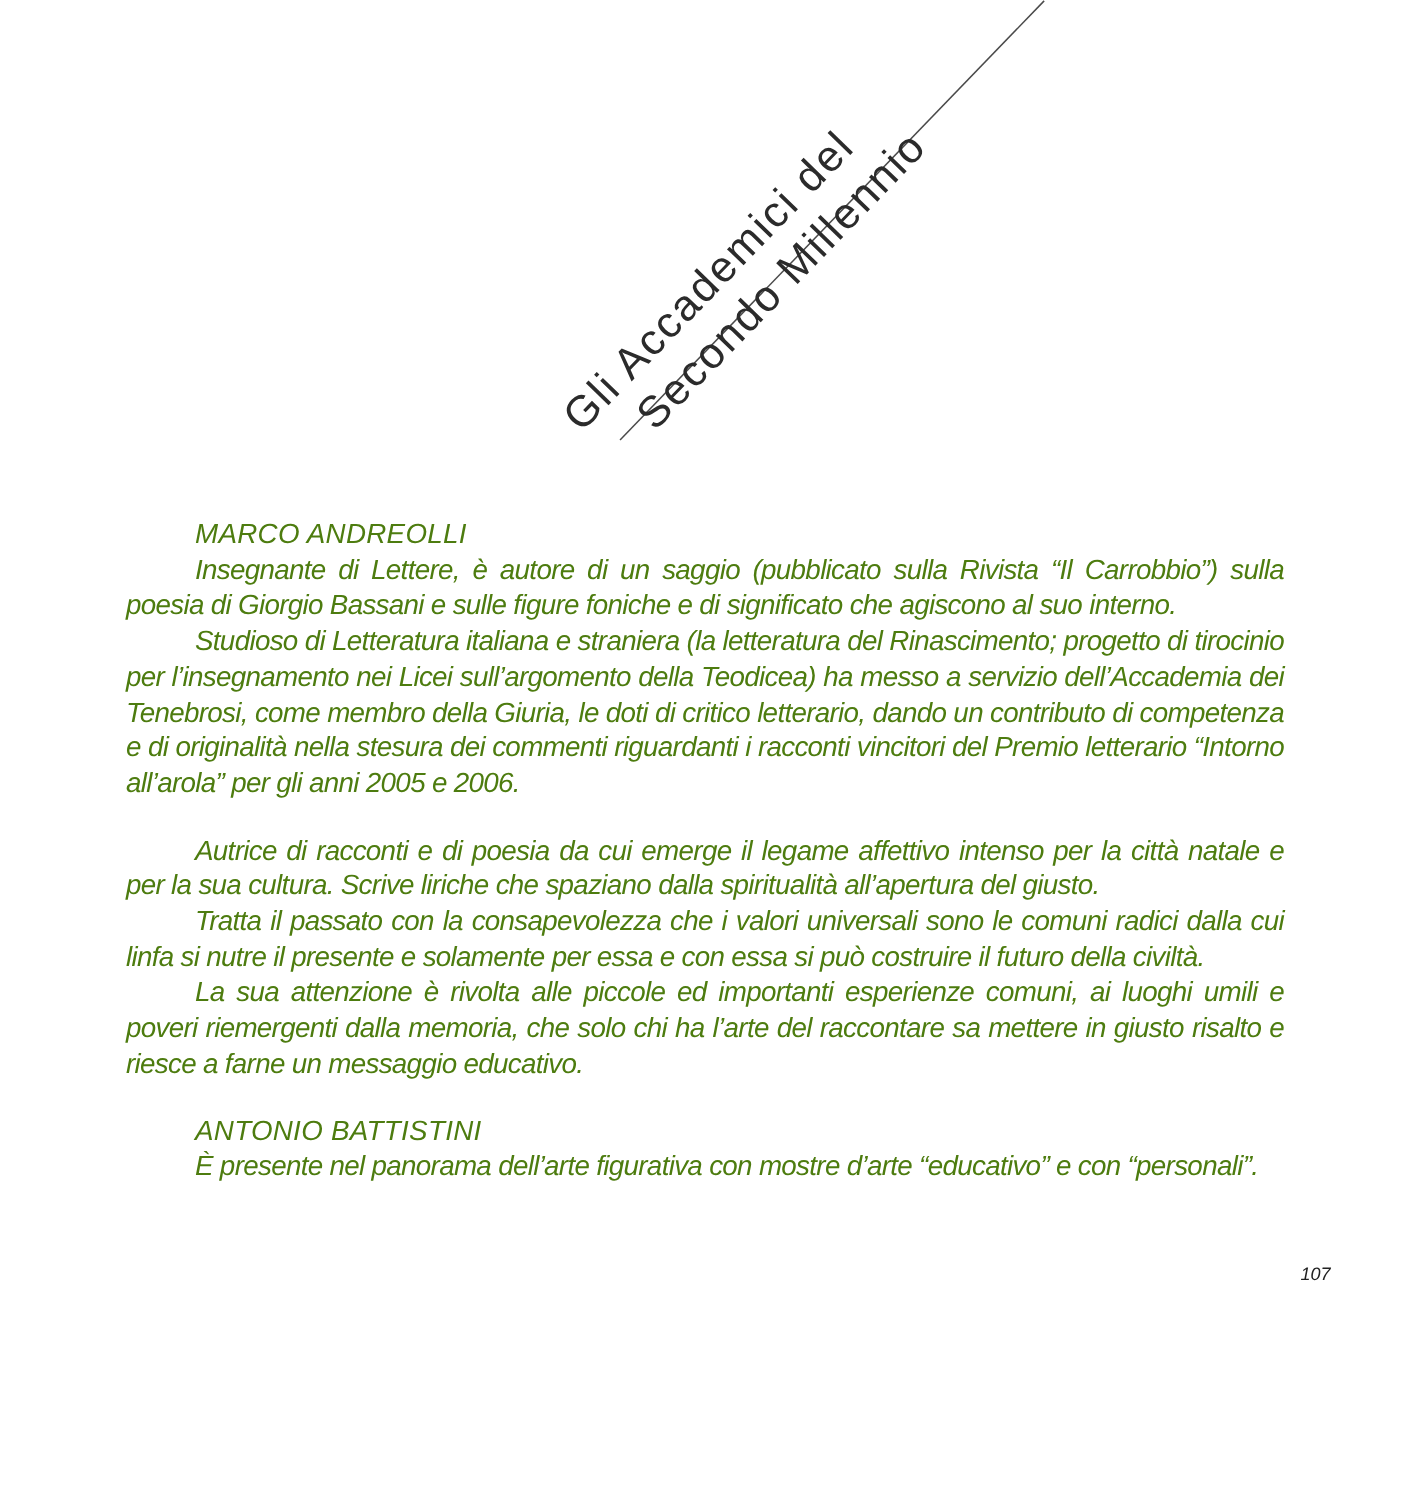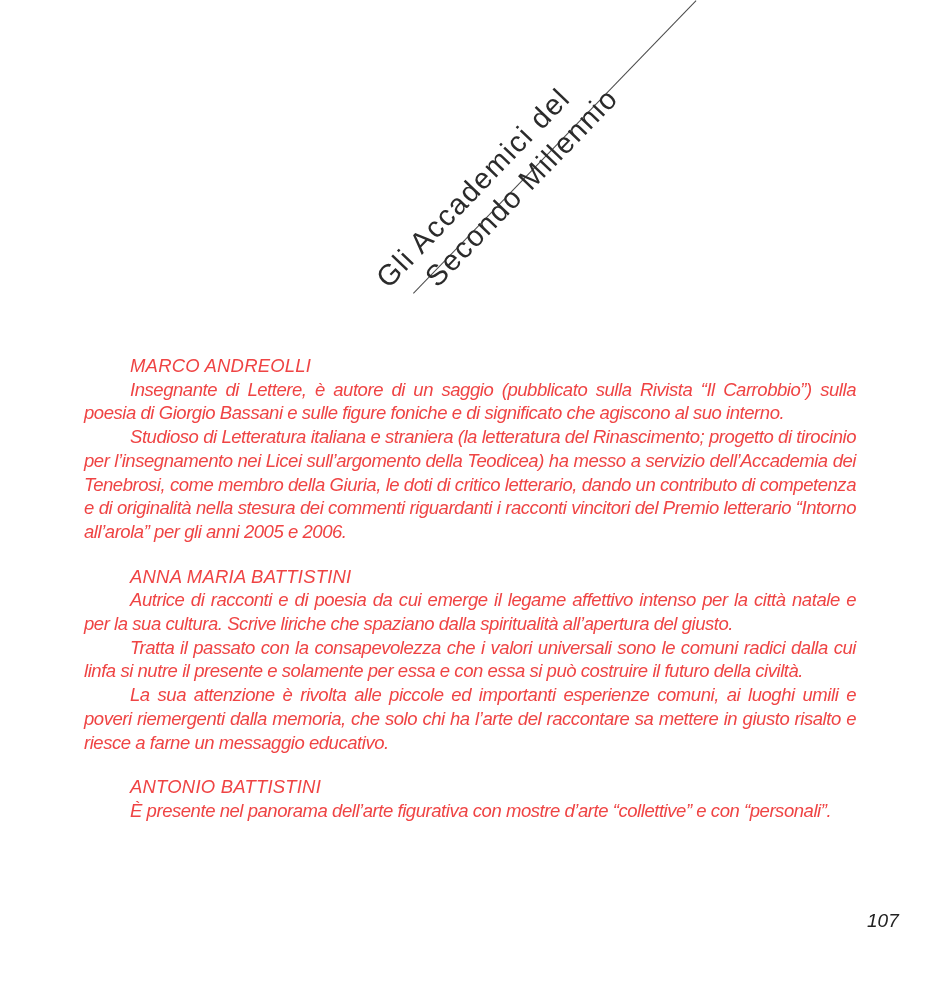--- a/index.html
+++ b/index.html
@@ -38,23 +38,23 @@
     transform-origin: 0 100%;
     transform: rotate(-46deg);
   }
   .diag-title.line1 { left: 392px; top: 264px; }
   .diag-title.line2 { left: 441px; top: 263px; }
 
   
   .body-col {
     position: absolute;
     left: 84px;
-    top: 354px;
+    top: 344px;
     width: 772px;
-    color: #ef4444;
+    color: #4d7c0f;
     font-style: italic;
     font-size: 18.5px;
     line-height: 23.7px;
     letter-spacing: -0.45px;
     text-align: justify;
   }
   .section { margin-bottom: 21px; }
   .section:last-child { margin-bottom: 15px; }
   .section-heading {
     margin: 0;
@@ -67,23 +67,23 @@
     text-align: left;
   }
   .body-col p {
     margin: 0;
     text-indent: 46px;
   }
 
   .page-number {
     position: absolute;
     left: 867px;
-    top: 909px;
+    top: 838px;
     font-style: italic;
-    font-size: 19px;
+    font-size: 12px;
     line-height: 23px;
     color: #222222;
   }
 </style>
 </head>
 <body>
 
 <div class="page">
 
   <div class="diag-rule"></div>
@@ -92,28 +92,27 @@
 
   <div class="body-col">
 
     <div class="section">
       <h2 class="section-heading">MARCO ANDREOLLI</h2>
       <p>Insegnante di Lettere, è autore di un saggio (pubblicato sulla Rivista “Il Carrobbio”) sulla poesia di Giorgio Bassani e sulle figure foniche e di significato che agiscono al suo interno.</p>
       <p>Studioso di Letteratura italiana e straniera (la letteratura del Rinascimento; progetto di tirocinio per l’insegnamento nei Licei sull’argomento della Teodicea) ha messo a servizio dell’Accademia dei Tenebrosi, come membro della Giuria, le doti di critico letterario, dando un contributo di competenza e di originalità nella stesura dei commenti riguardanti i racconti vincitori del Premio letterario “Intorno all’arola” per gli anni 2005 e 2006.</p>
     </div>
 
     <div class="section">
-      <h2 class="section-heading">ANNA MARIA BATTISTINI</h2>
       <p>Autrice di racconti e di poesia da cui emerge il legame affettivo intenso per la città natale e per la sua cultura. Scrive liriche che spaziano dalla spiritualità all’apertura del giusto.</p>
       <p>Tratta il passato con la consapevolezza che i valori universali sono le comuni radici dalla cui linfa si nutre il presente e solamente per essa e con essa si può costruire il futuro della civiltà.</p>
       <p>La sua attenzione è rivolta alle piccole ed importanti esperienze comuni, ai luoghi umili e poveri riemergenti dalla memoria, che solo chi ha l’arte del raccontare sa mettere in giusto risalto e riesce a farne un messaggio educativo.</p>
     </div>
 
     <div class="section">
       <h2 class="section-heading">ANTONIO BATTISTINI</h2>
-      <p>È presente nel panorama dell’arte figurativa con mostre d’arte “collettive” e con “personali”.</p>
+      <p>È presente nel panorama dell’arte figurativa con mostre d’arte “educativo” e con “personali”.</p>
     </div>
 
   </div>
 
   <div class="page-number">107</div>
 
 </div>
 
 </body></html>

